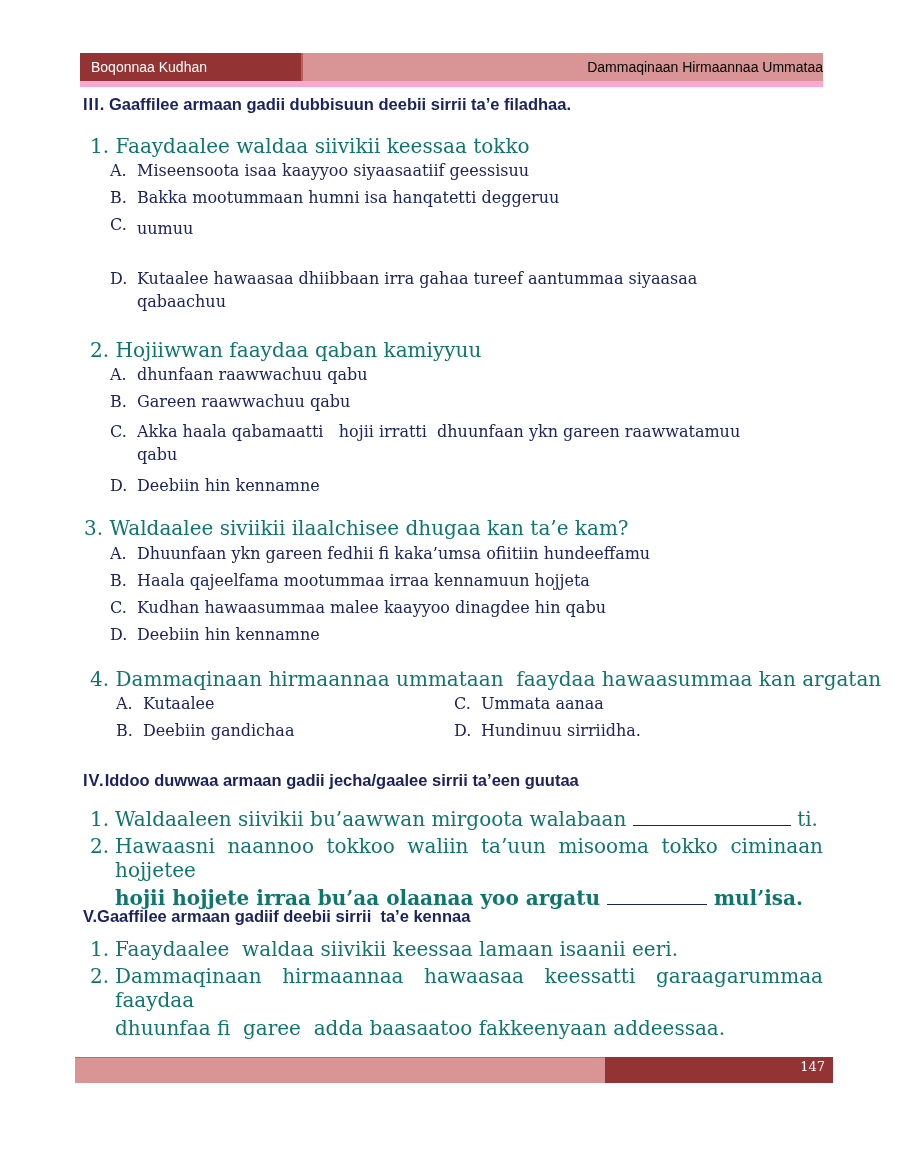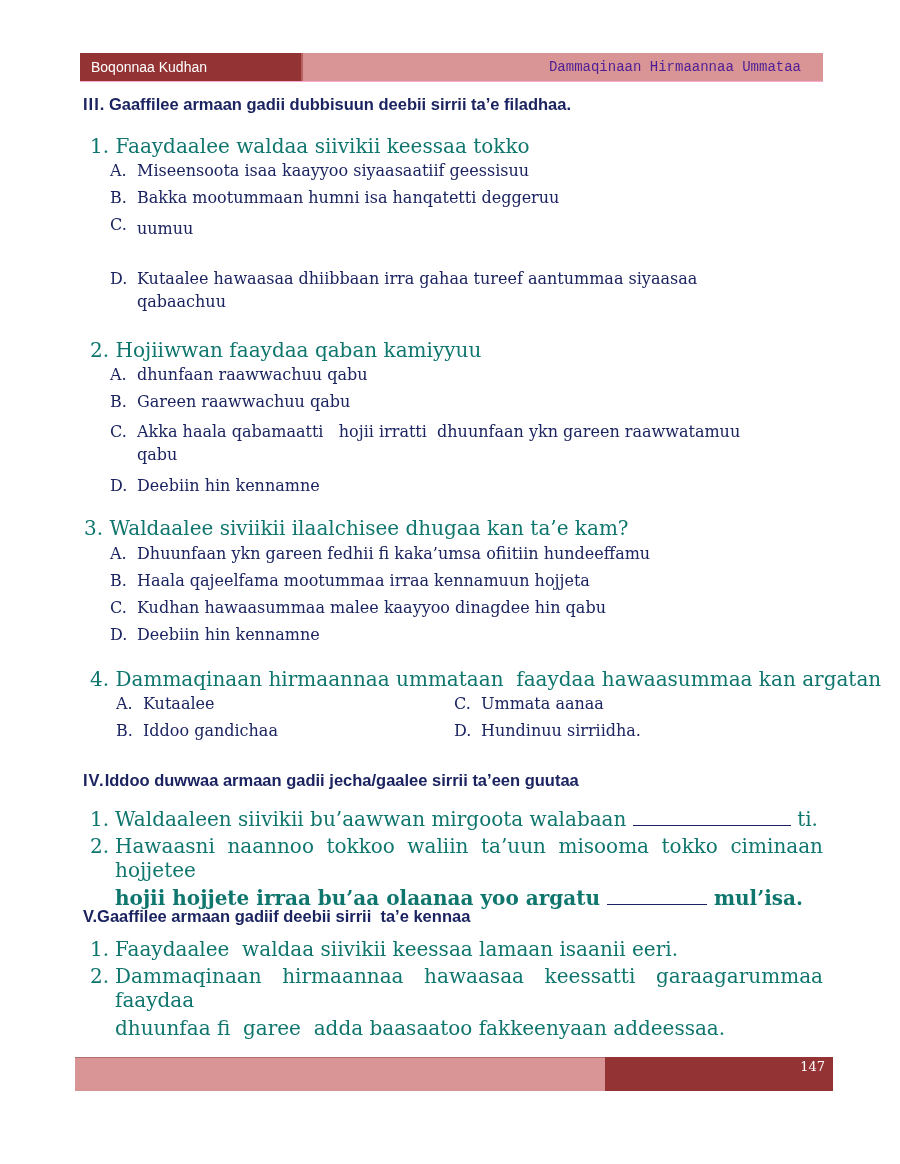--- a/index.html
+++ b/index.html
@@ -1,28 +1,28 @@
 <!DOCTYPE html>
 <html><head>
   <meta charset="utf-8">
   <style>
     html, body { margin: 0; padding: 0; background: #ffffff; }
     body { width: 900px; height: 1164px; position: relative; overflow: hidden; color: #1b2460; }
-    .hdr { position: absolute; top: 53px; left: 80px; width: 743px; height: 28px; display: flex; border-bottom: 1px solid #f9a8d4; }
+    .hdr { position: absolute; top: 53px; left: 80px; width: 743px; height: 28px; display: flex; border-bottom: 6px solid #f9a8d4; }
     .hdr-left { width: 221px; background: #933333; color: #fff; font-family: "Liberation Sans", sans-serif; font-size: 14px; line-height: 28px; padding-left: 11px; box-sizing: border-box; }
     .hdr-gap { width: 2px; background: #b86060; }
-    .hdr-right { flex: 1; background: #d99595; color: #4c1d95; font-family: Liberation Mono, monospace; font-size: 14px; line-height: 28px; text-align: right; padding-right: 22px; box-sizing: border-box; }
+    .hdr-right { flex: 1; background: #d99595; color: #000000; font-family: Liberation Sans, sans-serif; font-size: 14px; line-height: 28px; text-align: right; padding-right: 0; box-sizing: border-box; }
     .sec-title { position: absolute; left: 83px; font-family: "Liberation Sans", sans-serif; font-weight: bold; font-size: 16.5px; color: #1b2460; white-space: nowrap; }
     .sec-title .roman { letter-spacing: 1px; }
     .q { position: absolute; font-family: "DejaVu Serif", serif; font-size: 20px; color: #0f766e; white-space: nowrap; }
     .opt { position: absolute; font-family: "DejaVu Serif", serif; font-size: 16px; color: #1b2460; white-space: nowrap; }
     .opt .lbl { display: inline-block; width: 27px; }
     .just { white-space: normal; text-align: justify; text-align-last: justify; }
     .blank { display: inline-block; border-bottom: 1px solid #1b2460; height: 12px; vertical-align: baseline; }
-    .ftr { position: absolute; top: 1057px; left: 75px; width: 758px; height: 34px; display: flex; }
+    .ftr { position: absolute; top: 1057px; left: 75px; width: 758px; height: 26px; display: flex; }
     .ftr-left { width: 530px; background: #d99595; border-top: 1px solid #b07070; }
     .ftr-right { flex: 1; background: #933333; color: #fff; font-family: "DejaVu Serif", serif; font-size: 13px; text-align: right; padding-right: 8px; line-height: 20px; box-sizing: border-box; }
   </style>
 </head>
 <body>
 
 <div class="hdr">
   <div class="hdr-left">Boqonnaa Kudhan</div>
   <div class="hdr-gap"></div>
   <div class="hdr-right">Dammaqinaan Hirmaannaa Ummataa</div>
@@ -66,21 +66,21 @@
 <div class="opt" style="top:544px; left:110px;"><span class="lbl">A.</span><span>Dhuunfaan ykn gareen fedhii fi kaka’umsa ofiitiin hundeeffamu</span></div>
 <div class="opt" style="top:571px; left:110px;"><span class="lbl">B.</span><span>Haala qajeelfama mootummaa irraa kennamuun hojjeta</span></div>
 <div class="opt" style="top:598px; left:110px;"><span class="lbl">C.</span><span>Kudhan hawaasummaa malee kaayyoo dinagdee hin qabu</span></div>
 <div class="opt" style="top:625px; left:110px;"><span class="lbl">D.</span><span>Deebiin hin kennamne</span></div>
 
 <div class="q" style="top:667px; left:90px;">
   <span>4.</span>
   <span style="white-space:pre;">Dammaqinaan hirmaannaa ummataan  faaydaa hawaasummaa kan argatan</span>
 </div>
 <div class="opt" style="top:694px; left:116px;"><span class="lbl">A.</span><span>Kutaalee</span></div>
-<div class="opt" style="top:721px; left:116px;"><span class="lbl">B.</span><span>Iddoo gandichaa</span></div>
+<div class="opt" style="top:721px; left:116px;"><span class="lbl">B.</span><span>Deebiin gandichaa</span></div>
 <div class="opt" style="top:694px; left:454px;"><span class="lbl">C.</span><span>Ummata aanaa</span></div>
 <div class="opt" style="top:721px; left:454px;"><span class="lbl">D.</span><span>Hundinuu sirriidha.</span></div>
 
 <div class="sec-title" style="top:771px;">
   <span class="roman">IV.</span><span>Iddoo duwwaa armaan gadii jecha/gaalee sirrii ta’een guutaa</span>
 </div>
 <div class="q" style="top:807px; left:90px;">
   <span style="display:inline-block; width:25px;">1.</span><span>Waldaaleen siivikii  bu’aawwan mirgoota walabaan </span><span class="blank" style="width:158px;"></span><span> ti.</span>
 </div>
 <div class="q" style="top:834px; left:90px; width:733px;">

